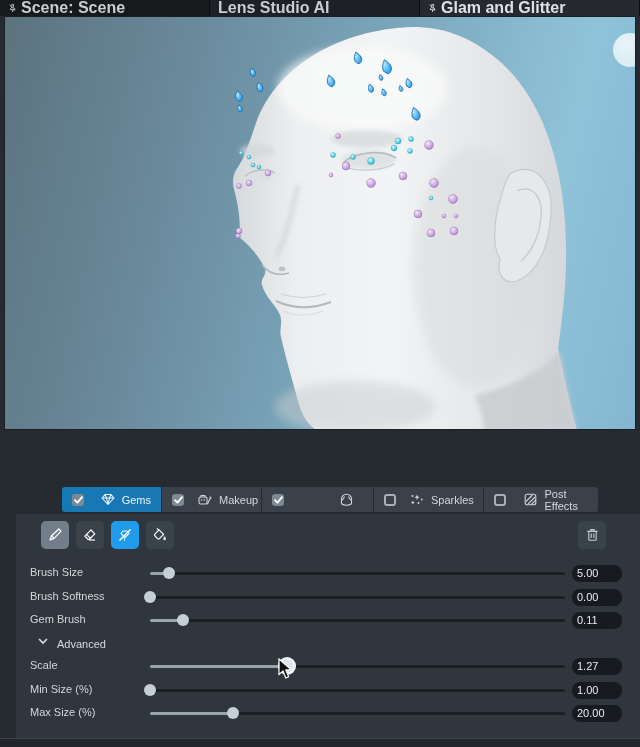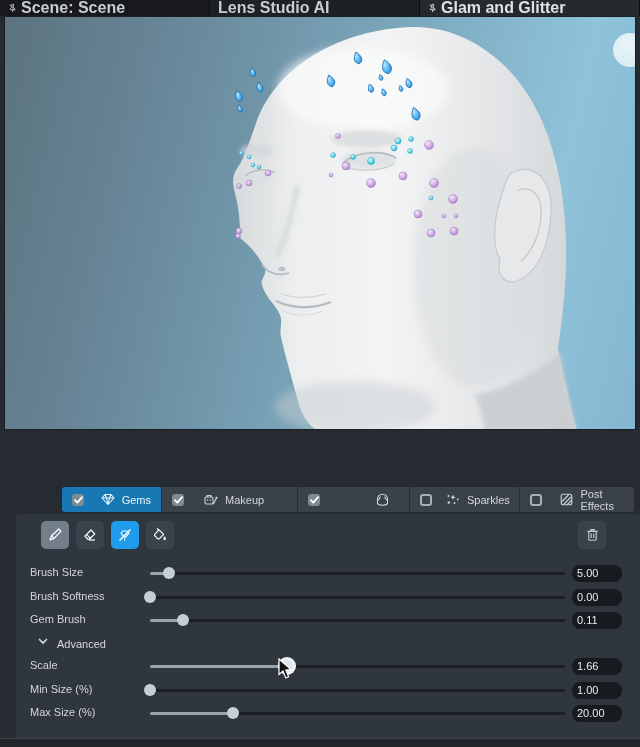--- a/index.html
+++ b/index.html
@@ -228,21 +228,21 @@
         </svg>
       </span>
       <span class="spacer"></span>
       <span style="display: flex;">
         <svg width="14" height="13" viewBox="0 0 14 13">
           <path d="M4 1.5h6l3 3.5-6 6.5-6-6.5z M1 5h12 M4 1.5 5.5 5 7 11.5 8.5 5 10 1.5" stroke-linecap="round" stroke-linejoin="round" fill="none" stroke="#eaf3f9" stroke-width="1.1"></path>
         </svg>
       </span>
       <span>Gems</span>
     </div>
-    <div class="layer" style="width: 136px;">
+    <div class="layer" style="width: 100px;">
       <span class="cb on">
         <svg width="9" height="8" viewBox="0 0 9 8">
           <path d="M1 4.2 3.4 6.6 8 1.2" fill="none" stroke="#ffffff" stroke-width="1.8" stroke-linecap="round" stroke-linejoin="round"></path>
         </svg>
       </span>
       <span class="spacer"></span>
       <span style="display: flex;">
         <svg width="14" height="13" viewBox="0 0 14 13">
           <rect x="1" y="4" width="8" height="7" rx="1.5" stroke-linecap="round" stroke-linejoin="round" fill="none" stroke="#ced3d8" stroke-width="1.1"></rect>
           <path d="M3 4V2.5h4V4 M9.5 11 12.5 4.5 M12 4l1 .5-.8 1.6" stroke-linecap="round" stroke-linejoin="round" fill="none" stroke="#ced3d8" stroke-width="1.1"></path>
@@ -368,21 +368,21 @@
         </svg>
       </span>
       <span>Advanced</span>
     </div>
     <div class="srow" style="top: 142px;">
       <span class="lbl">Scale</span>
       <div class="track">
         <div class="fill" style="width: 33%;"></div>
         <div class="knob hot" style="left: 33%;"></div>
       </div>
-      <div class="vbox">1.66</div>
+      <div class="vbox">1.27</div>
     </div>
     <div class="srow" style="top: 166px;">
       <span class="lbl">Min Size (%)</span>
       <div class="track">
         <div class="fill" style="width: 0%;"></div>
         <div class="knob" style="left: 0%;"></div>
       </div>
       <div class="vbox">1.00</div>
     </div>
     <div class="srow" style="top: 189px;">

